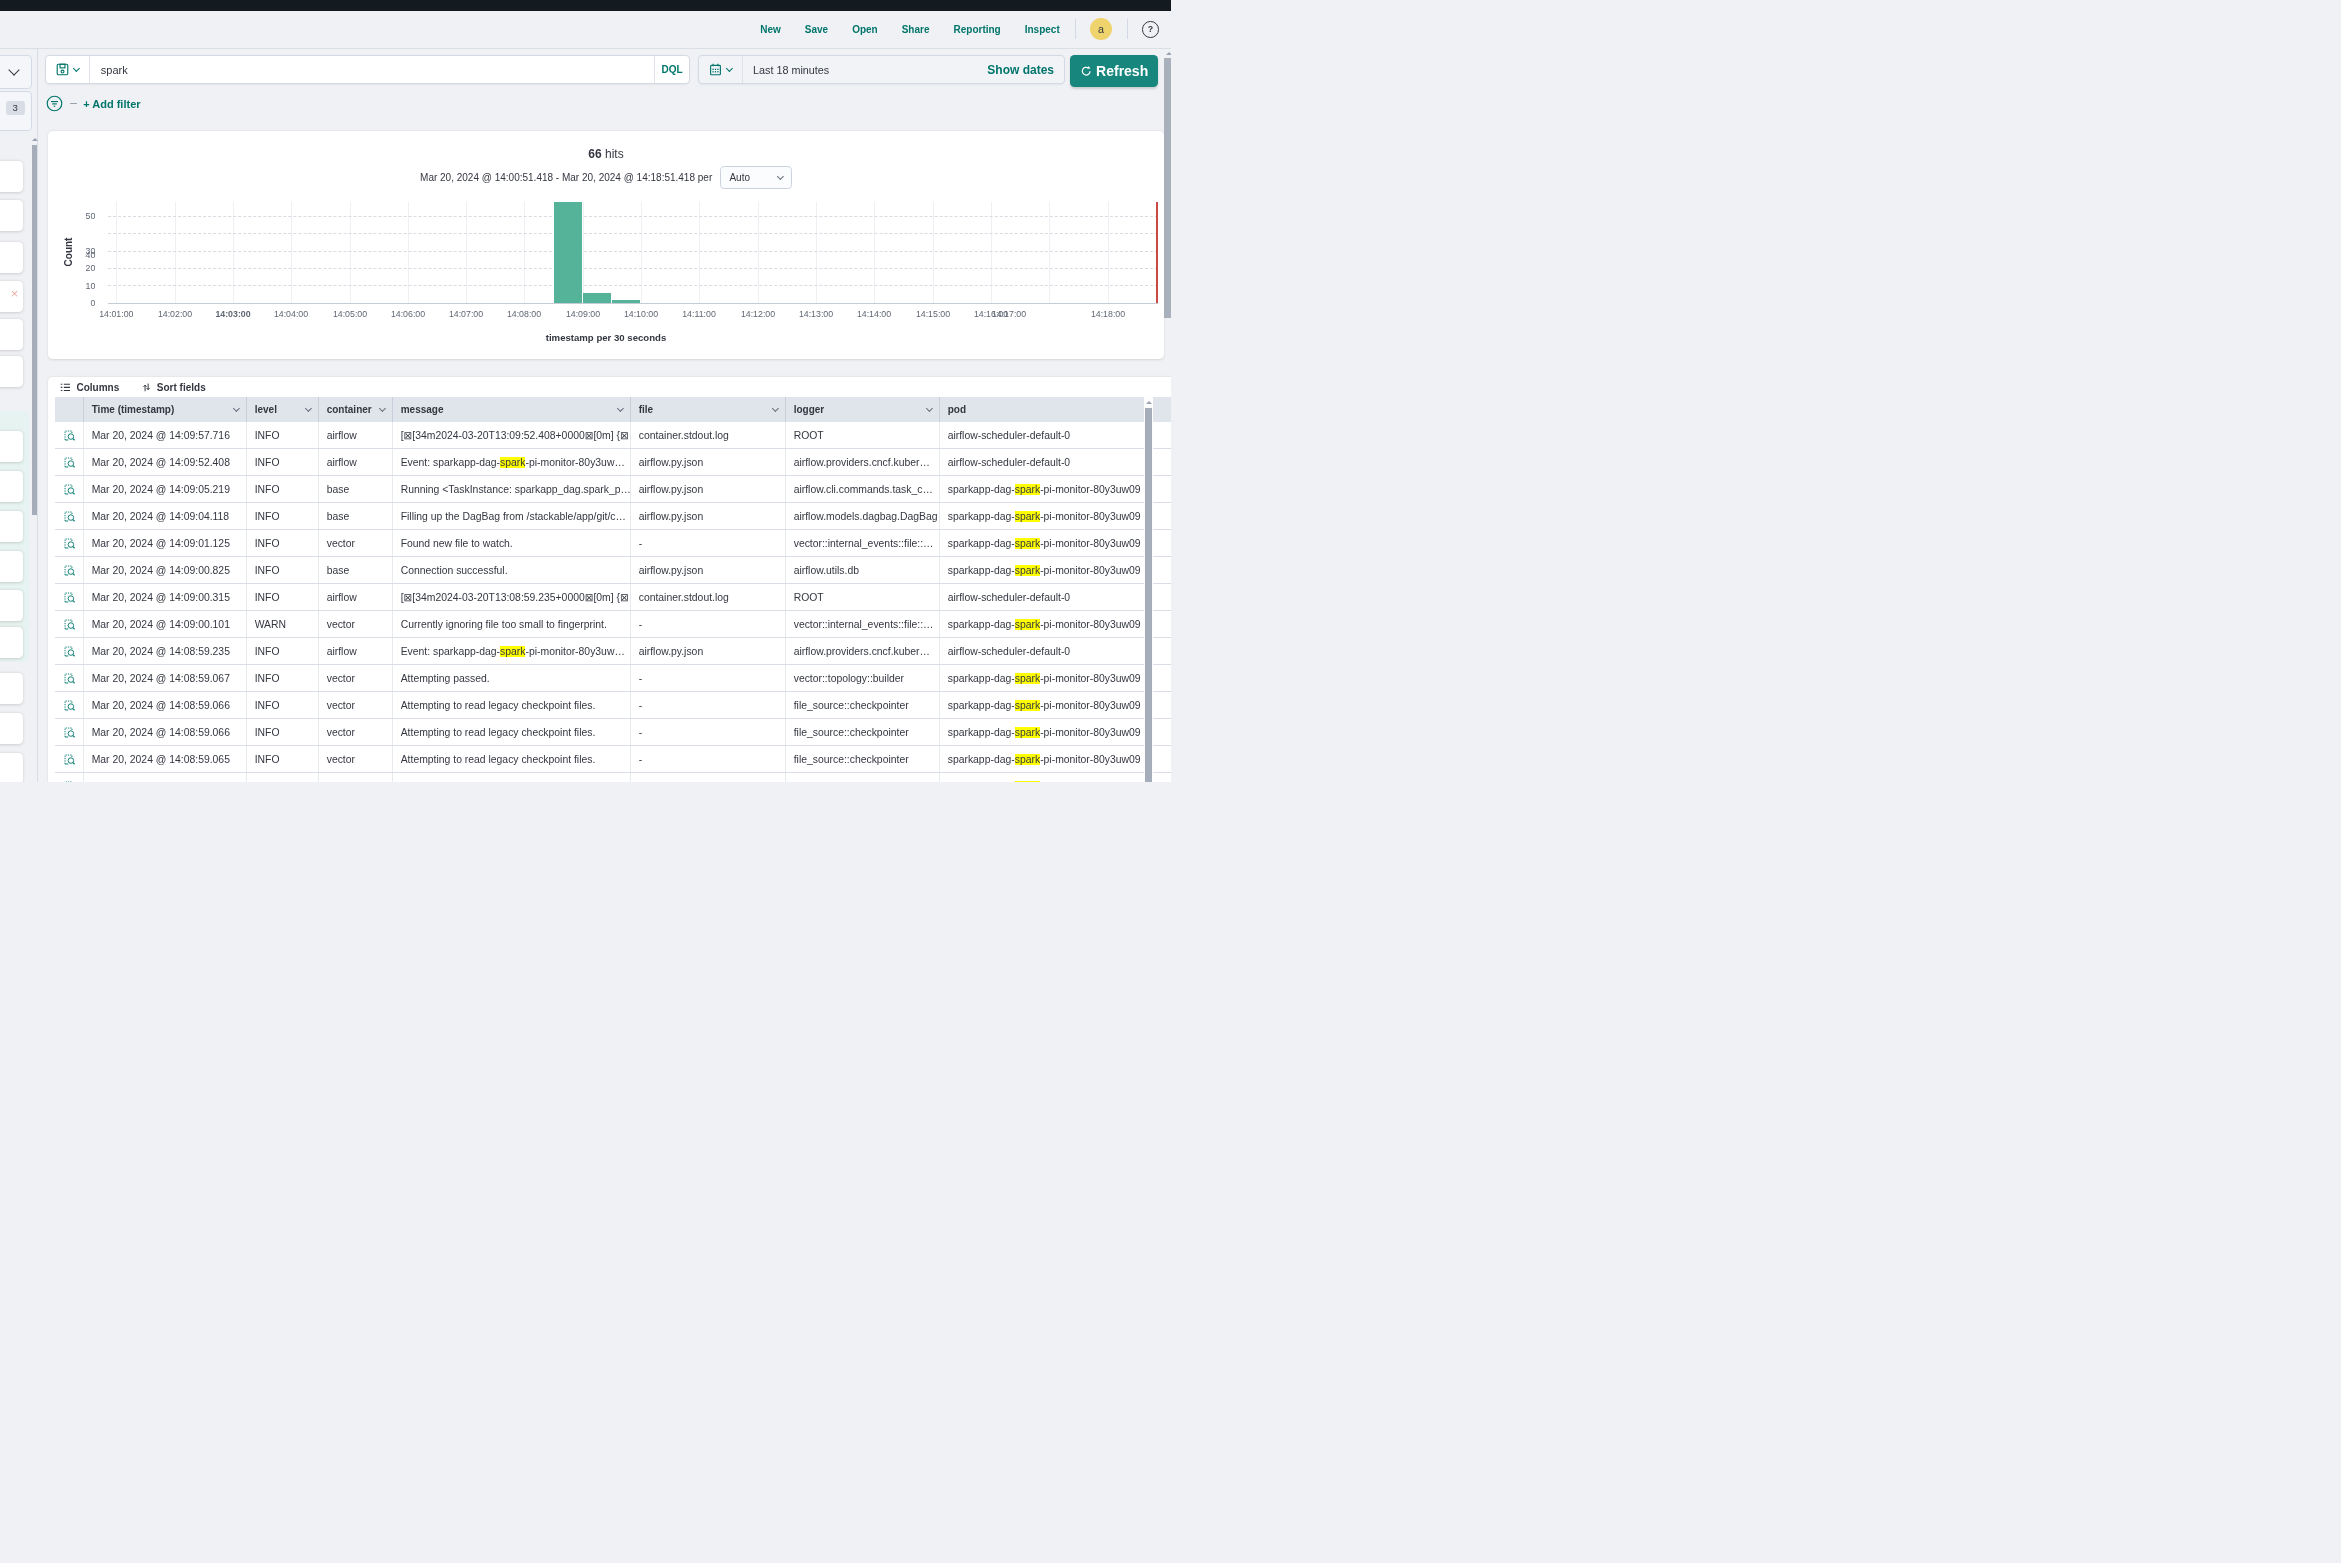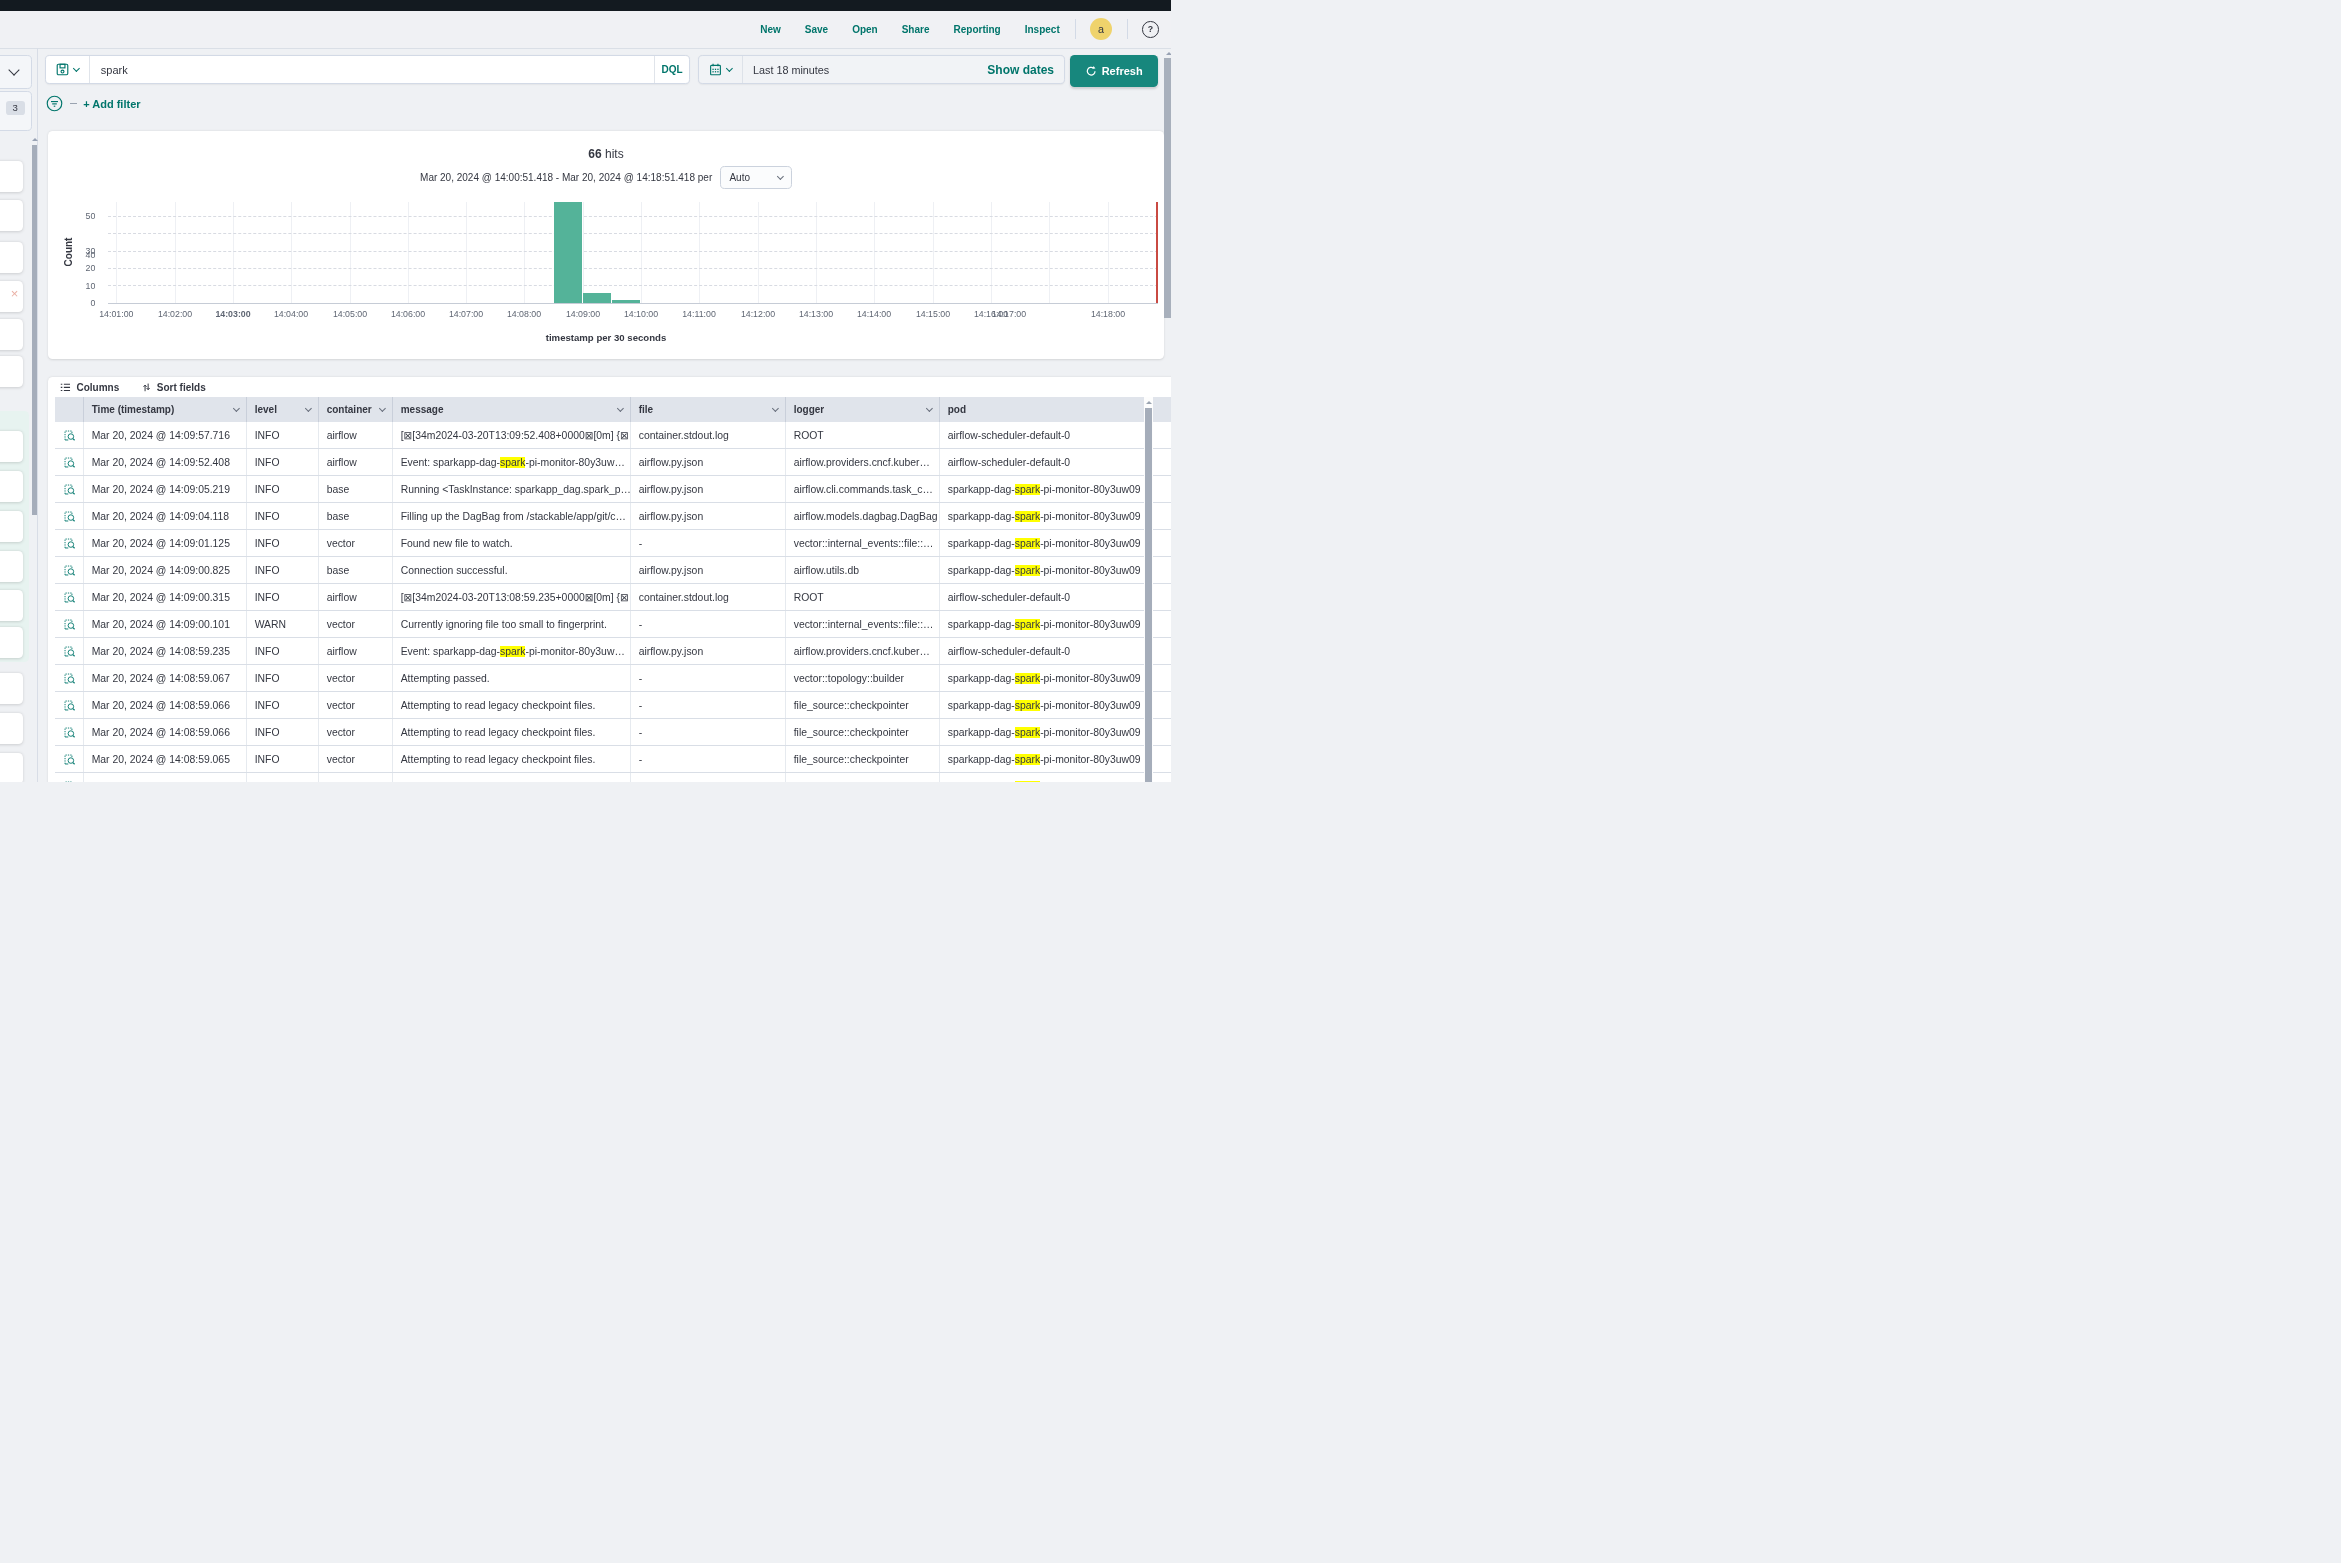--- a/index.html
+++ b/index.html
@@ -35,21 +35,21 @@
   .dql-seg{width:34px;height:100%;border-left:0.8px solid #e0e4ea;display:flex;align-items:center;
     justify-content:center;color:#00756b;font-weight:700;font-size:10px;cursor:pointer;}
   .date-panel{position:absolute;left:698px;top:55px;width:367px;height:29px;background:#f1f3f6;
     border:0.8px solid #d3dae6;border-radius:4.6px;box-sizing:border-box;display:flex;align-items:center;
     box-shadow:0 0.8px 1.5px rgba(0,0,0,.05);}
   .cal-seg{width:43px;height:100%;display:flex;align-items:center;justify-content:center;gap:4.6px;
     border-right:0.8px solid #dde2e9;cursor:pointer;}
   .range-text{flex:1;padding-left:10px;font-size:10.8px;color:#343741;}
   .show-dates{padding-right:10px;color:#00756b;font-size:12px;font-weight:600;cursor:pointer;white-space:nowrap;}
   .refresh-btn{position:absolute;left:1070px;top:55px;width:88px;height:31.5px;background:#17877d;
-    border:none;border-radius:4.6px;color:#fff;font-size:11px;font-weight:600;cursor:pointer;
+    border:none;border-radius:4.6px;color:#fff;font-size:14px;font-weight:600;cursor:pointer;
     display:flex;align-items:center;justify-content:center;gap:4px;box-shadow:0 1.5px 2.3px rgba(0,0,0,.15);
     font-family:"Liberation Sans",sans-serif;}
   .filter-row{position:absolute;left:46px;top:95px;height:17px;display:flex;align-items:center;}
   .filter-dash{width:7px;height:1.5px;background:#9aa3b0;margin:0 6.2px 0 7px;}
   .add-filter{color:#00756b;font-size:11px;font-weight:600;cursor:pointer;}
 
   
   .rail-divider{position:absolute;left:37px;top:48px;bottom:0;width:0.8px;background:#d8dde6;}
   .collapse-box{position:absolute;left:-4.6px;top:55px;width:35px;height:31.5px;background:#f4f6f9;
     border:0.8px solid #d3dae6;border-radius:4.6px;display:flex;align-items:center;justify-content:center;cursor:pointer;}

